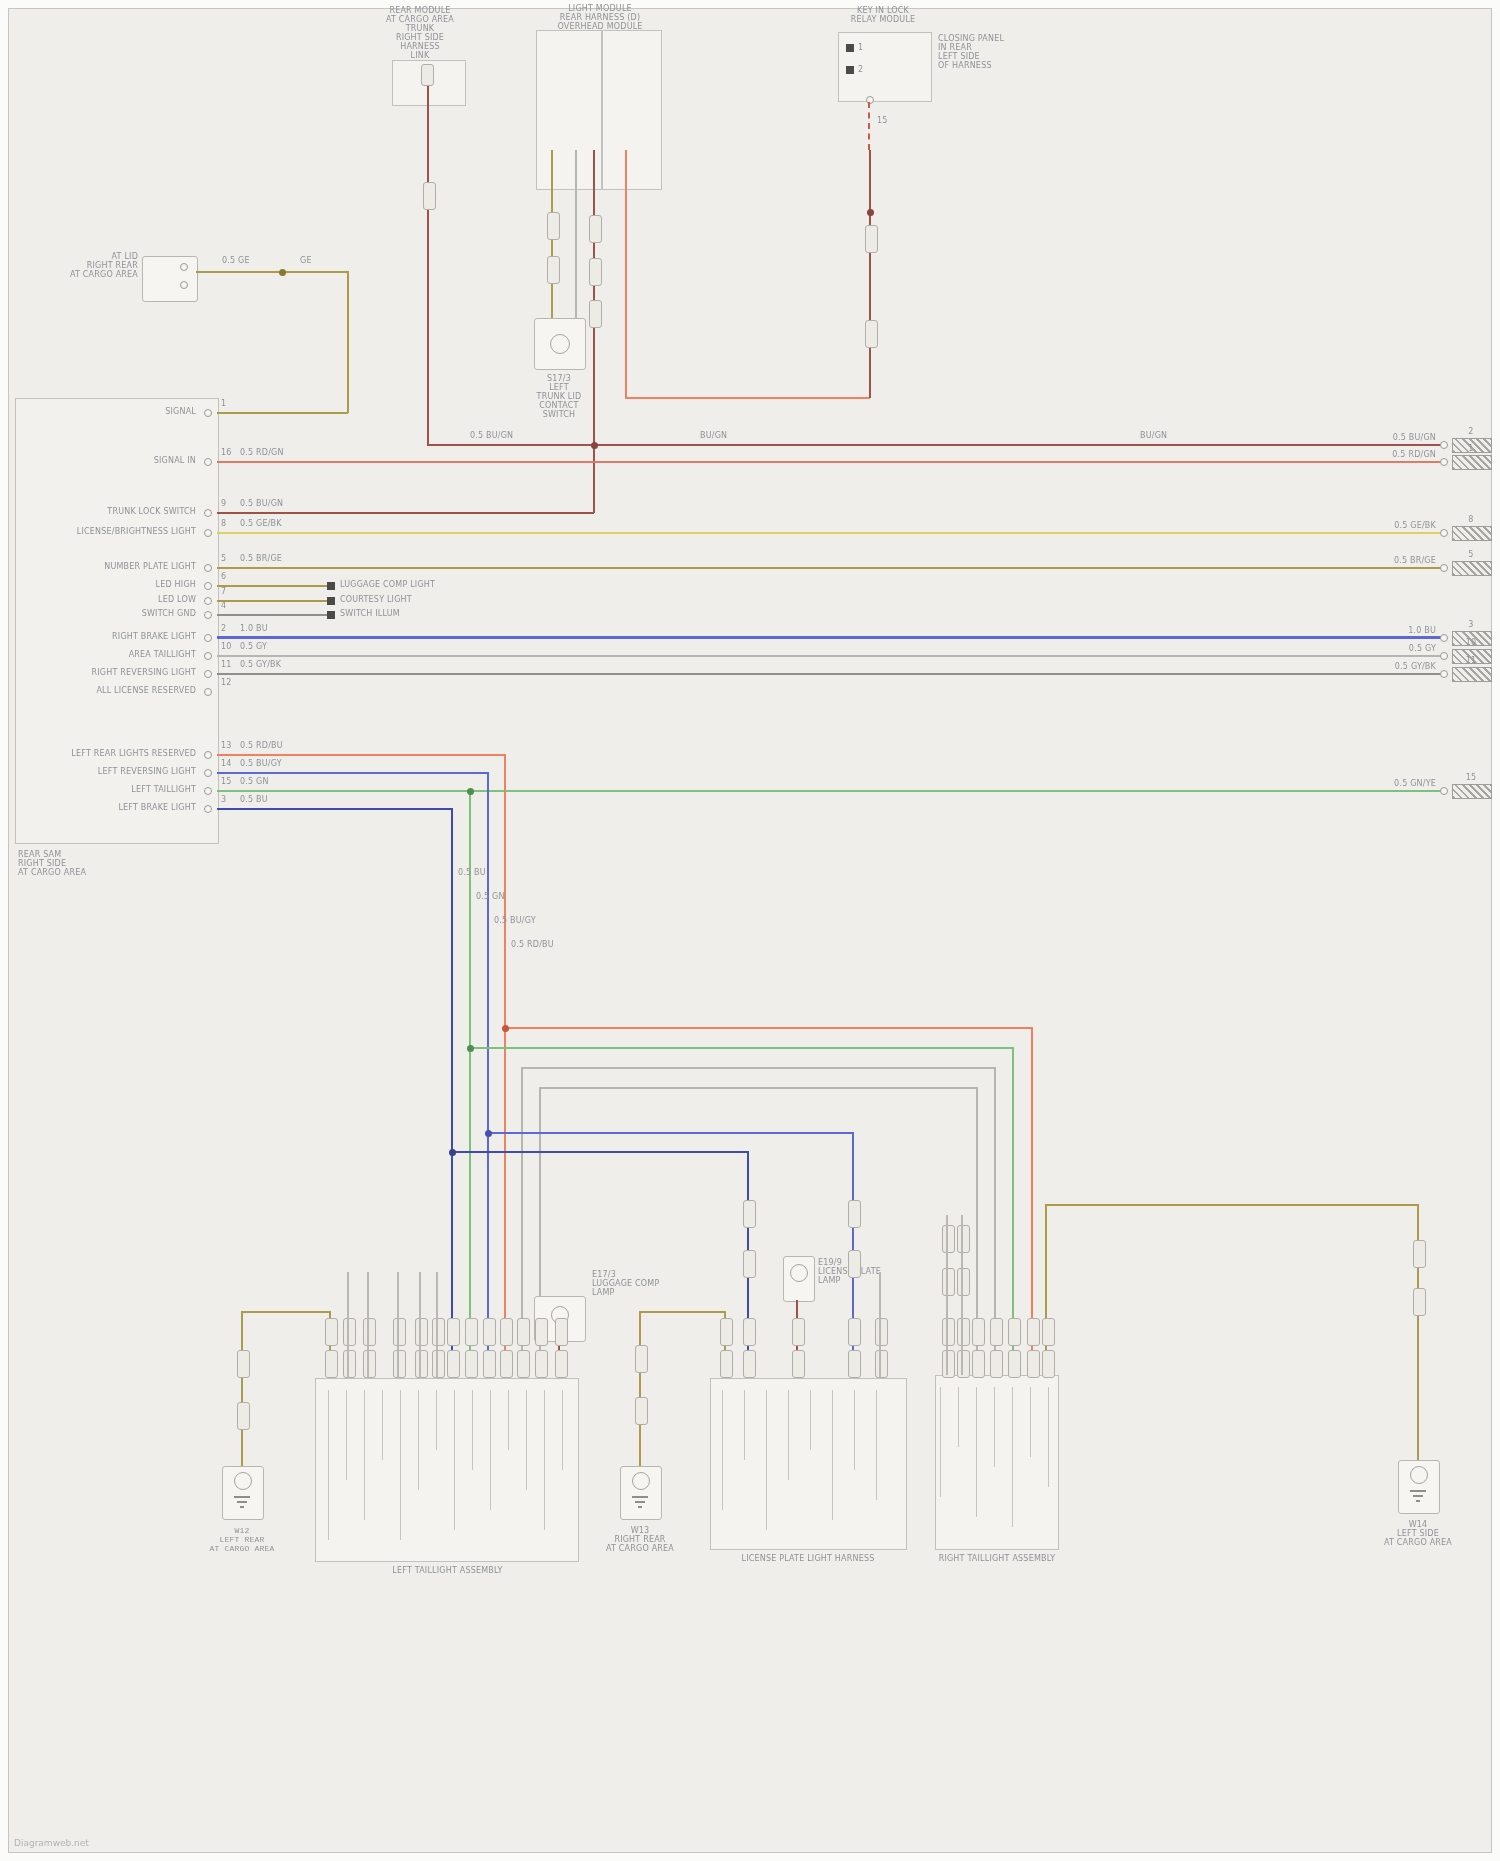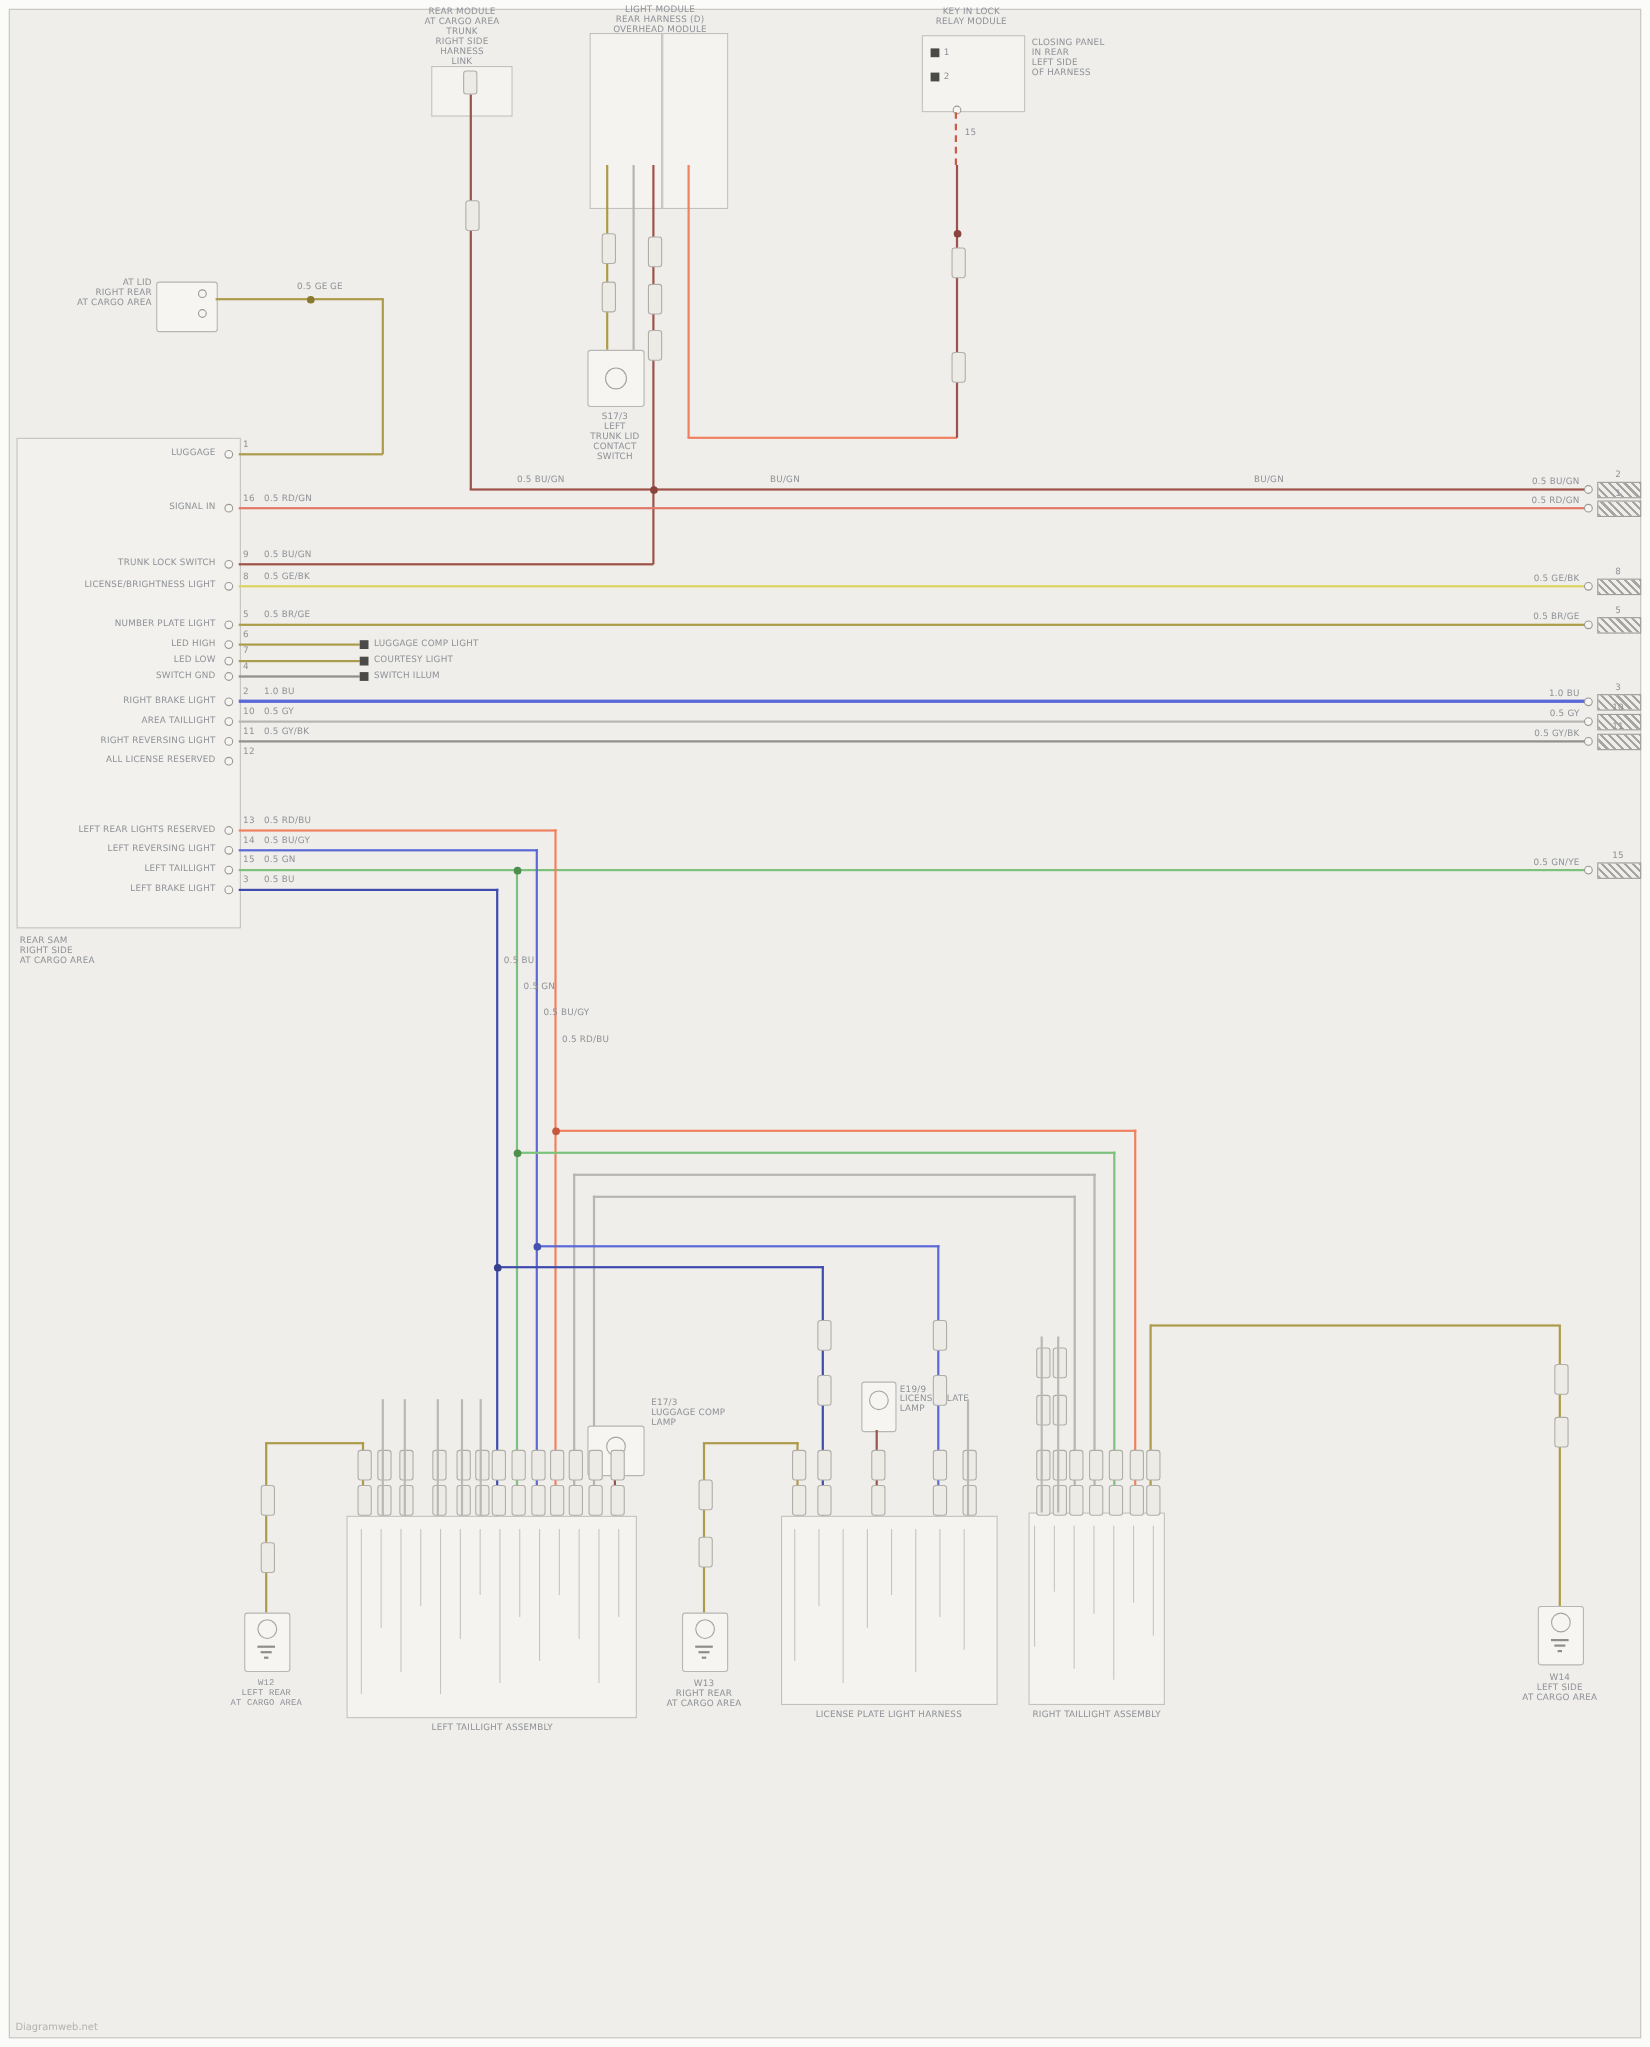--- a/index.html
+++ b/index.html
@@ -167,21 +167,21 @@
   <div class="comp" style="left:620px;top:1466px;width:40px;height:52px;"></div>
   <div class="t tc" style="left:584px;top:1526px;width:112px;">W13
 RIGHT REAR
 AT CARGO AREA</div>
   <div class="comp" style="left:1398px;top:1460px;width:40px;height:52px;"></div>
   <div class="t tc" style="left:1362px;top:1520px;width:112px;">W14
 LEFT SIDE
 AT CARGO AREA</div>
 
   <div class="wm" style="left:14px;top:1838px;">Diagramweb.net</div>
-<div class="t tr" style="left: 20px; top: 407px; width: 176px;">LUGGAGE</div>
+<div class="t tr" style="left: 20px; top: 407px; width: 176px;">SIGNAL</div>
     <div class="pin" style="left: 204px; top: 409px;"></div>
     <div class="t" style="left: 221px; top: 399px; width: 20px;">1</div>
     <div class="t tr" style="left: 20px; top: 456px; width: 176px;">SIGNAL IN</div>
     <div class="pin" style="left: 204px; top: 458px;"></div>
     <div class="t" style="left: 221px; top: 448px; width: 20px;">16</div>
     <div class="t tr" style="left: 20px; top: 507px; width: 176px;">TRUNK LOCK SWITCH</div>
     <div class="pin" style="left: 204px; top: 509px;"></div>
     <div class="t" style="left: 221px; top: 499px; width: 20px;">9</div>
     <div class="t tr" style="left: 20px; top: 527px; width: 176px;">LICENSE/BRIGHTNESS LIGHT</div>
     <div class="pin" style="left: 204px; top: 529px;"></div>
@@ -327,21 +327,21 @@
     <div class="cap" style="left: 1042px; top: 1318px;"></div>
     <div class="cap" style="left: 1042px; top: 1350px;"></div>
     <div class="w" style="left: 347px; top: 1272px; width: 2px; height: 106px; background: rgb(185, 184, 181);"></div>
     <div class="w" style="left: 367px; top: 1272px; width: 2px; height: 106px; background: rgb(185, 184, 181);"></div>
     <div class="w" style="left: 397px; top: 1272px; width: 2px; height: 106px; background: rgb(185, 184, 181);"></div>
     <div class="w" style="left: 419px; top: 1272px; width: 2px; height: 106px; background: rgb(185, 184, 181);"></div>
     <div class="w" style="left: 436px; top: 1272px; width: 2px; height: 106px; background: rgb(185, 184, 181);"></div>
     <div class="w" style="left: 879px; top: 1272px; width: 2px; height: 106px; background: rgb(185, 184, 181);"></div>
     <div class="w" style="left: 946px; top: 1215px; width: 2px; height: 160px; background: rgb(185, 184, 181);"></div>
     <div class="w" style="left: 961px; top: 1215px; width: 2px; height: 160px; background: rgb(185, 184, 181);"></div>
-    <div class="t" style="left: 222px; top: 256px; width: 60px; margin-left: 48px;">0.5 GE</div>
+    <div class="t" style="left: 222px; top: 256px; width: 60px;">0.5 GE</div>
     <div class="t" style="left: 300px; top: 256px; width: 60px;">GE</div>
     <div class="t" style="left: 470px; top: 431px; width: 60px;">0.5 BU/GN</div>
     <div class="t" style="left: 700px; top: 431px; width: 60px;">BU/GN</div>
     <div class="t" style="left: 1140px; top: 431px; width: 60px;">BU/GN</div>
     <div class="t" style="left: 240px; top: 448px; width: 60px;">0.5 RD/GN</div>
     <div class="t" style="left: 240px; top: 499px; width: 60px;">0.5 BU/GN</div>
     <div class="t" style="left: 240px; top: 519px; width: 60px;">0.5 GE/BK</div>
     <div class="t" style="left: 240px; top: 554px; width: 60px;">0.5 BR/GE</div>
     <div class="t" style="left: 240px; top: 624px; width: 60px;">1.0 BU</div>
     <div class="t" style="left: 240px; top: 642px; width: 60px;">0.5 GY</div>

